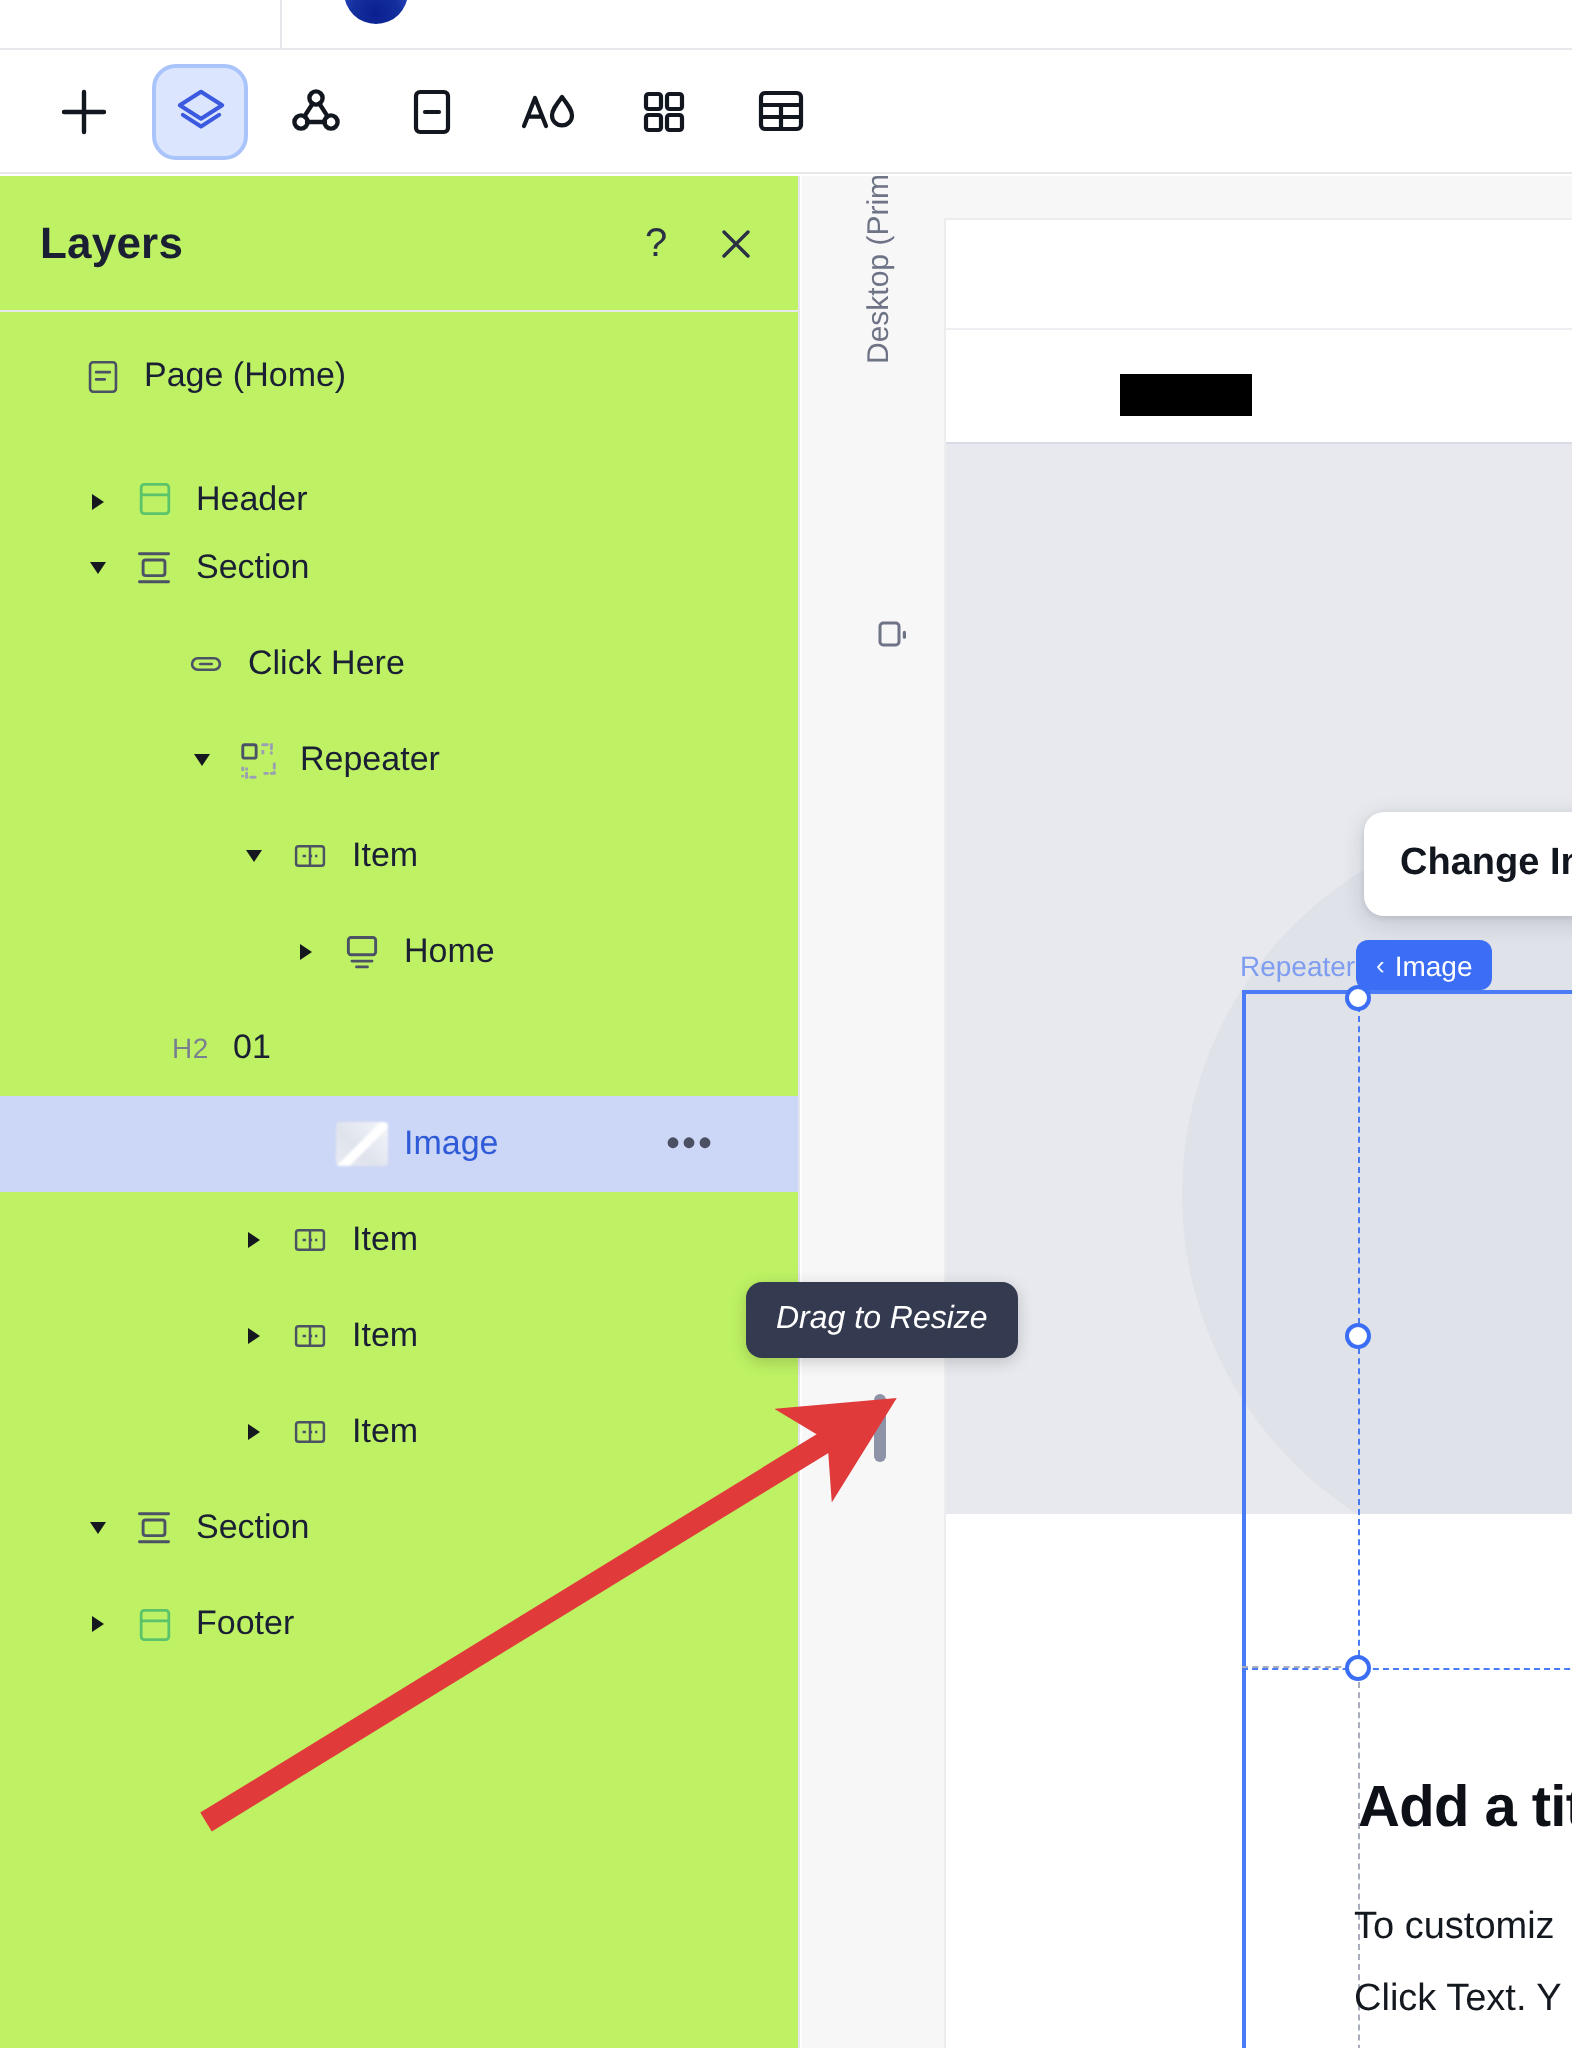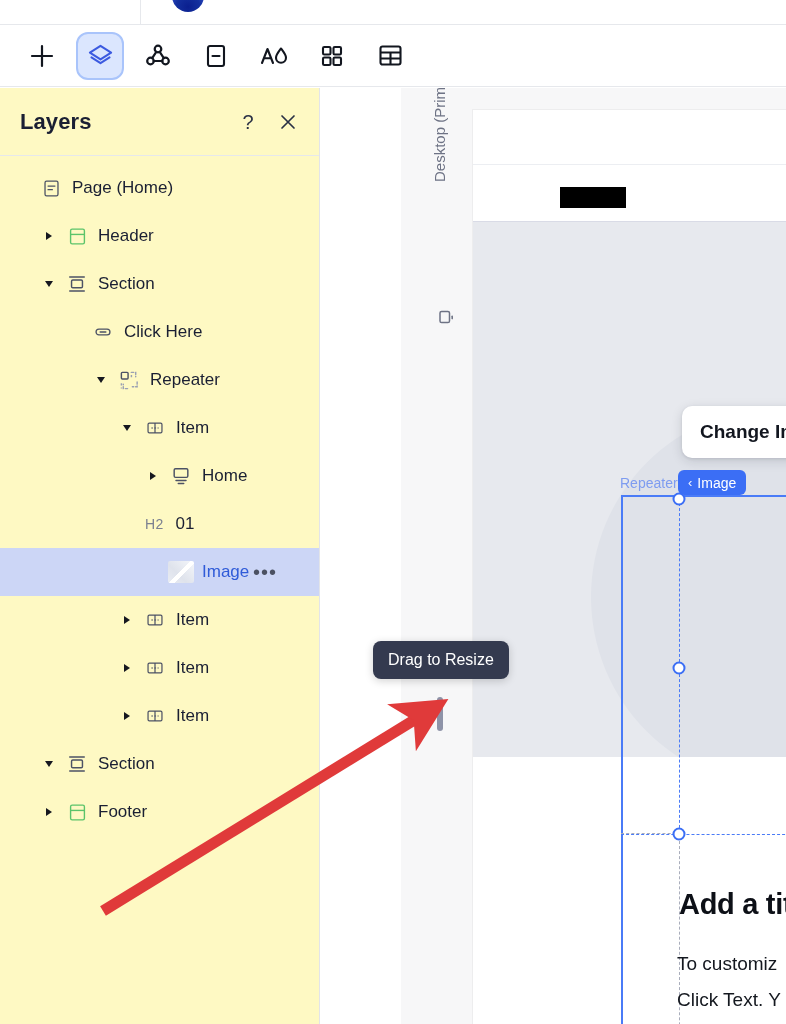--- a/index.html
+++ b/index.html
@@ -38,22 +38,22 @@
     background:transparent; border:2px solid transparent; cursor:pointer;
     flex:0 0 auto;
   }
   .tool-btn.active {
     background:#dbe6fe; border:2px solid #a9c4fb;
   }
   .tool-btn svg { display:block; }
 
   
   .panel {
-    position:absolute; left:0; top:88px; width:320px; height:936px;
-    background:#fef9c3; border-right:1px solid #e2e4e9;
+    position:absolute; left:0; top:88px; width:400px; height:936px;
+    background:#bef264; border-right:1px solid #e2e4e9;
   }
   .panel-header {
     position:relative; height:68px; border-bottom:1px solid #e6e8ec;
     display:flex; align-items:center; padding:0 20px;
   }
   .panel-title {
     font-size:22px; font-weight:bold; color:#1a1f33; letter-spacing:0.1px;
   }
   .panel-header-actions {
     position:absolute; right:18px; top:0; height:68px;
@@ -196,20 +196,21 @@
   .resize-pill {
     position:absolute; left:437px; top:697px; width:6px; height:34px;
     background:#8e93a8; border-radius:3px; cursor:col-resize;
   }
   .tooltip {
     position:absolute; left:373px; top:641px; height:38px;
     background:#343a4f; color:#ffffff; border-radius:8px;
     display:flex; align-items:center; padding:0 15px;
     font-size:16px; white-space:nowrap;
     box-shadow:0 2px 8px rgba(0,0,0,0.18);
+    font-style:italic;
   }
 
   .arrow-layer { position:absolute; left:0; top:0; width:786px; height:1024px; pointer-events:none; }
 </style>
 </head>
 <body>
 
 <div id="root">
 
   <div class="top-strip">
@@ -304,21 +305,21 @@
             <i></i>
           </span>
           <span class="ic">
             <svg width="19" height="19" viewBox="0 0 22 22">
               <rect x="3.5" y="2.5" width="15" height="17" rx="1.8" fill="none" stroke="#4c5265" stroke-width="1.5"></rect>
               <path d="M7 8.2h8M7 12.4h5" stroke="#4c5265" stroke-width="1.5" stroke-linecap="round"></path>
             </svg>
           </span>
           <span class="lbl">Page (Home)</span>
         </div>
-        <div class="row" style="padding-left: 40px;">
+        <div class="row" style="padding-left: 40px; align-items: flex-end;">
           <span class="caret">
             <i></i>
           </span>
           <span class="ic">
             <svg width="19" height="19" viewBox="0 0 22 22">
               <rect x="3" y="2.5" width="16" height="17" rx="1.8" fill="none" stroke="#5bc46a" stroke-width="1.6"></rect>
               <path d="M3 8.6h16" stroke="#5bc46a" stroke-width="1.6"></path>
             </svg>
           </span>
           <span class="lbl">Header</span>
@@ -379,21 +380,21 @@
             <i></i>
           </span>
           <span class="ic">
             <svg width="20" height="20" viewBox="0 0 22 22">
               <rect x="3.5" y="3" width="15" height="9.5" rx="1.5" fill="none" stroke="#4c5265" stroke-width="1.6"></rect>
               <path d="M5.5 16h11M8 19.2h6" stroke="#4c5265" stroke-width="1.6" stroke-linecap="round"></path>
             </svg>
           </span>
           <span class="lbl">Home</span>
         </div>
-        <div class="row" style="padding-left: 119px;">
+        <div class="row" style="padding-left: 60px;">
           <span class="caret none">
             <i></i>
           </span>
           <span class="ic h2-label">H2</span>
           <span class="lbl">01</span>
         </div>
         <div class="row selected" style="padding-left: 144px;">
           <span class="caret none">
             <i></i>
           </span>

